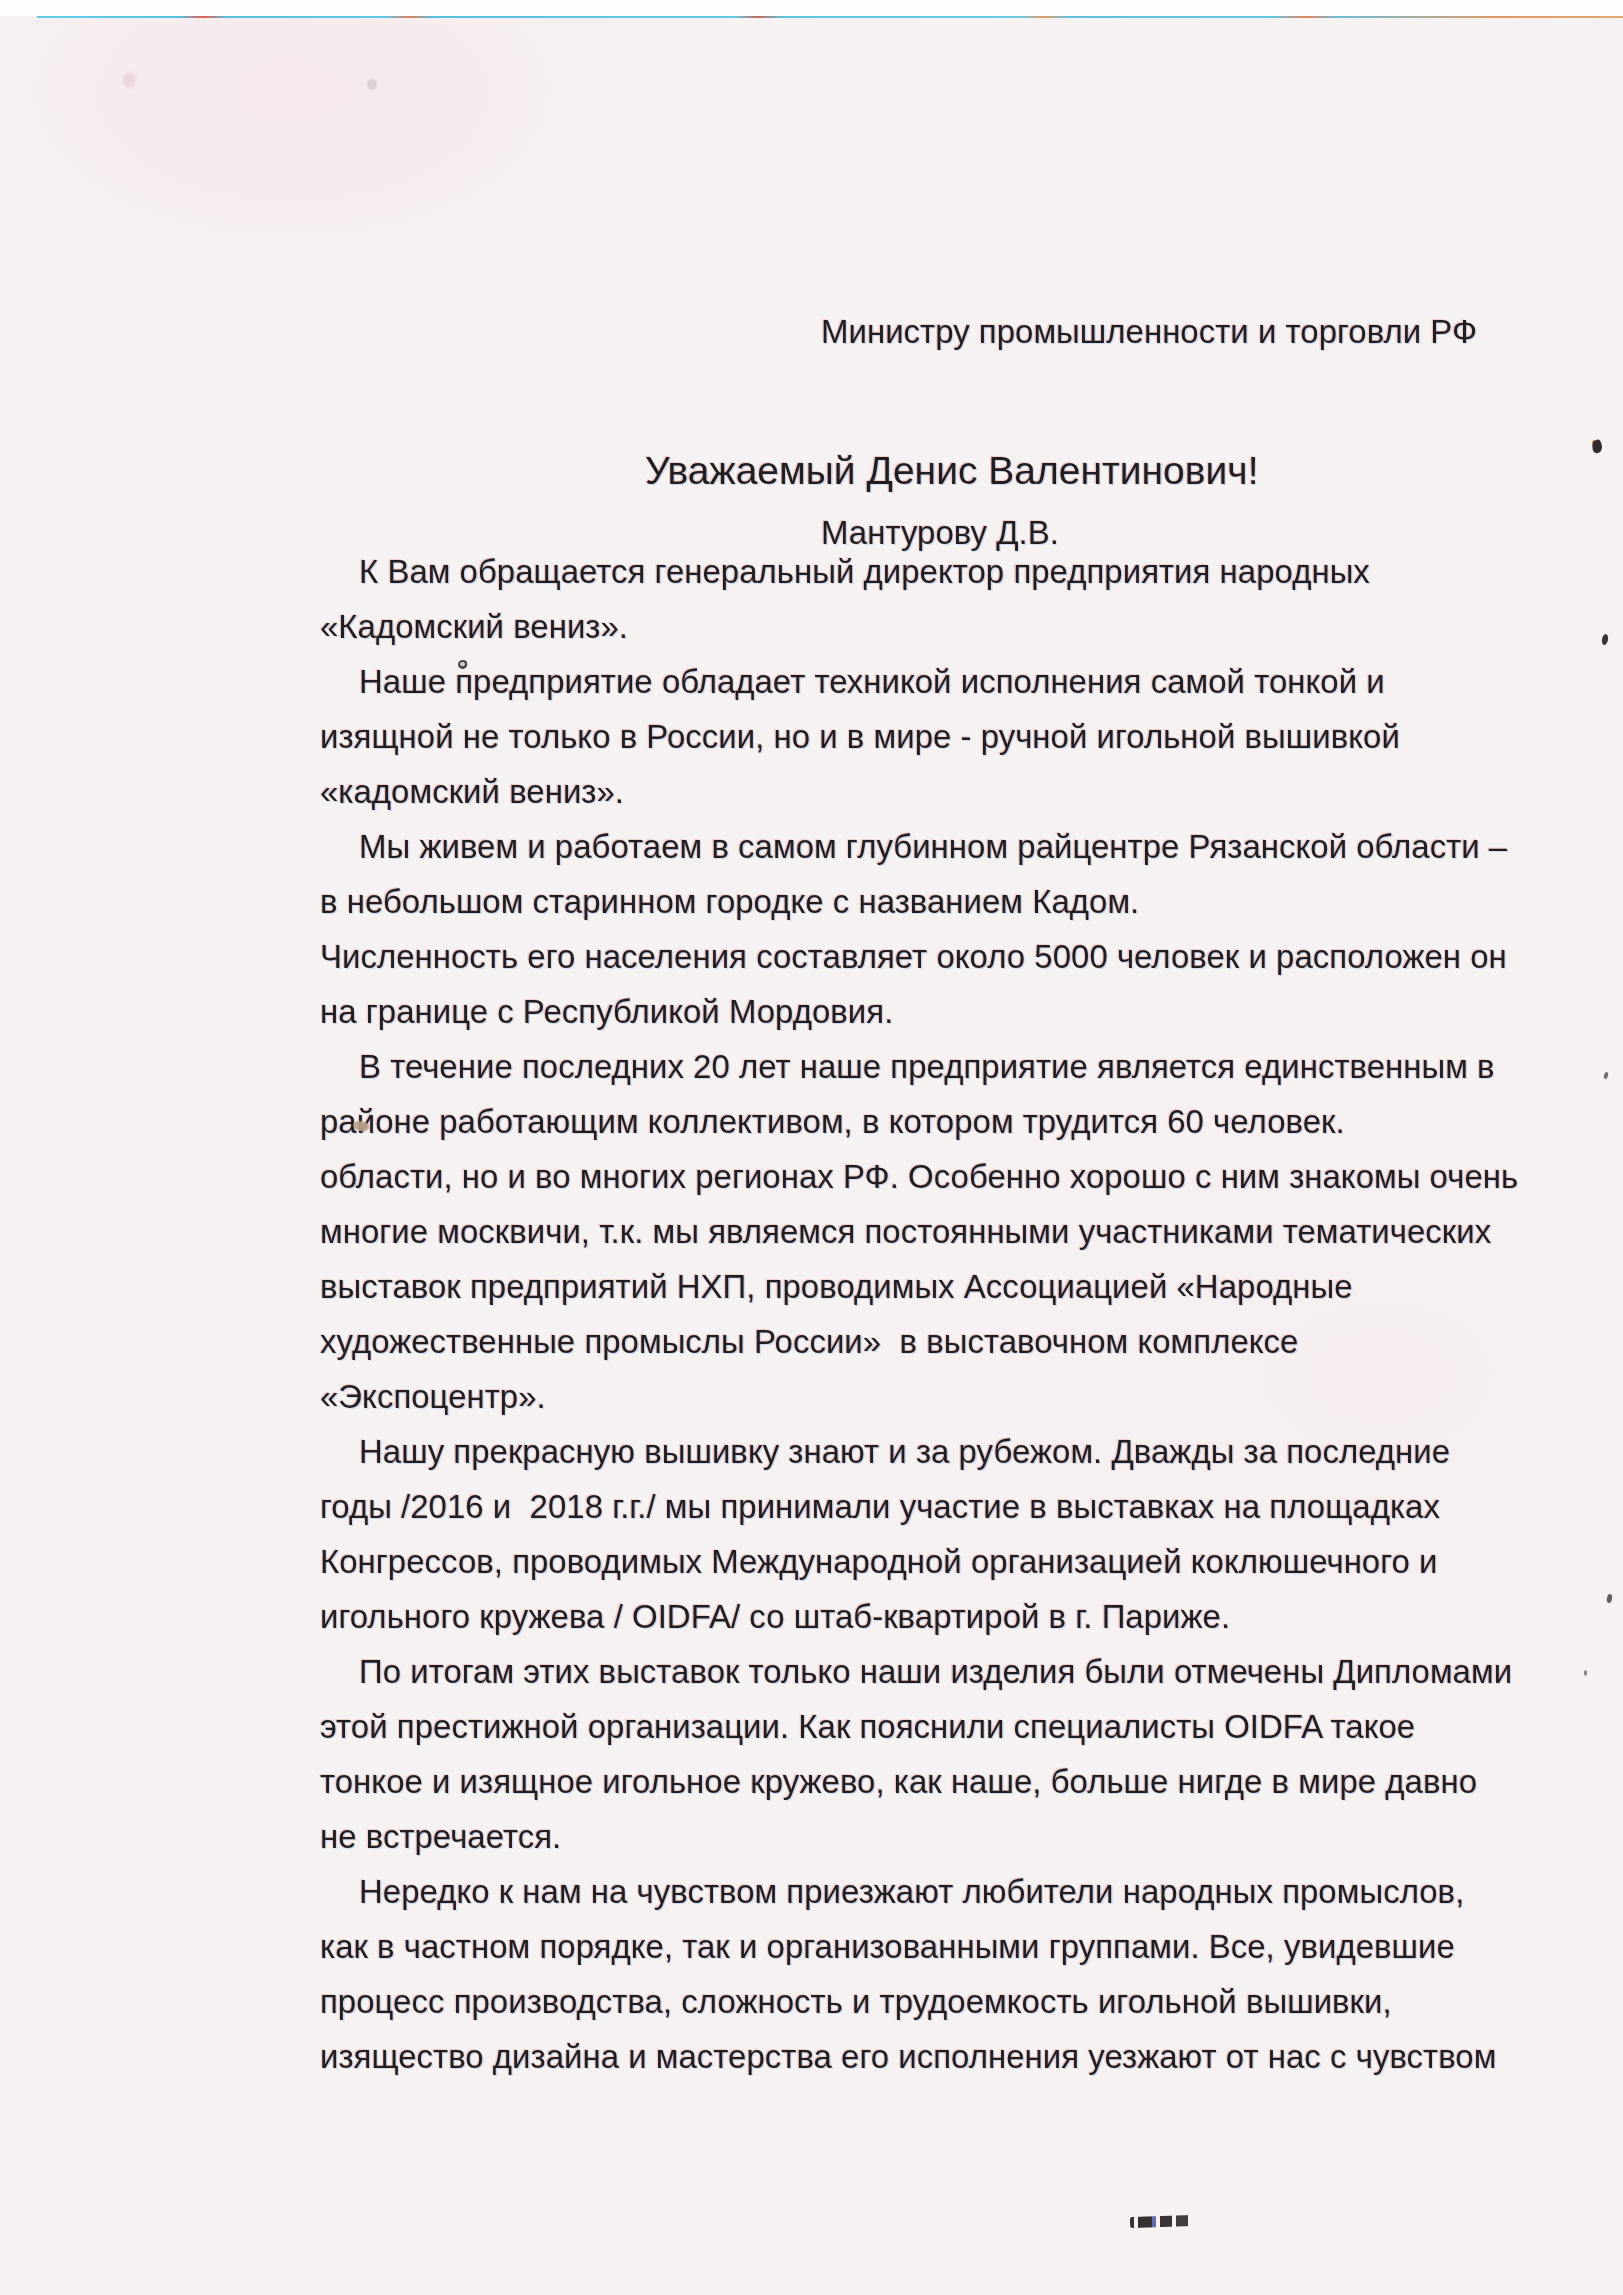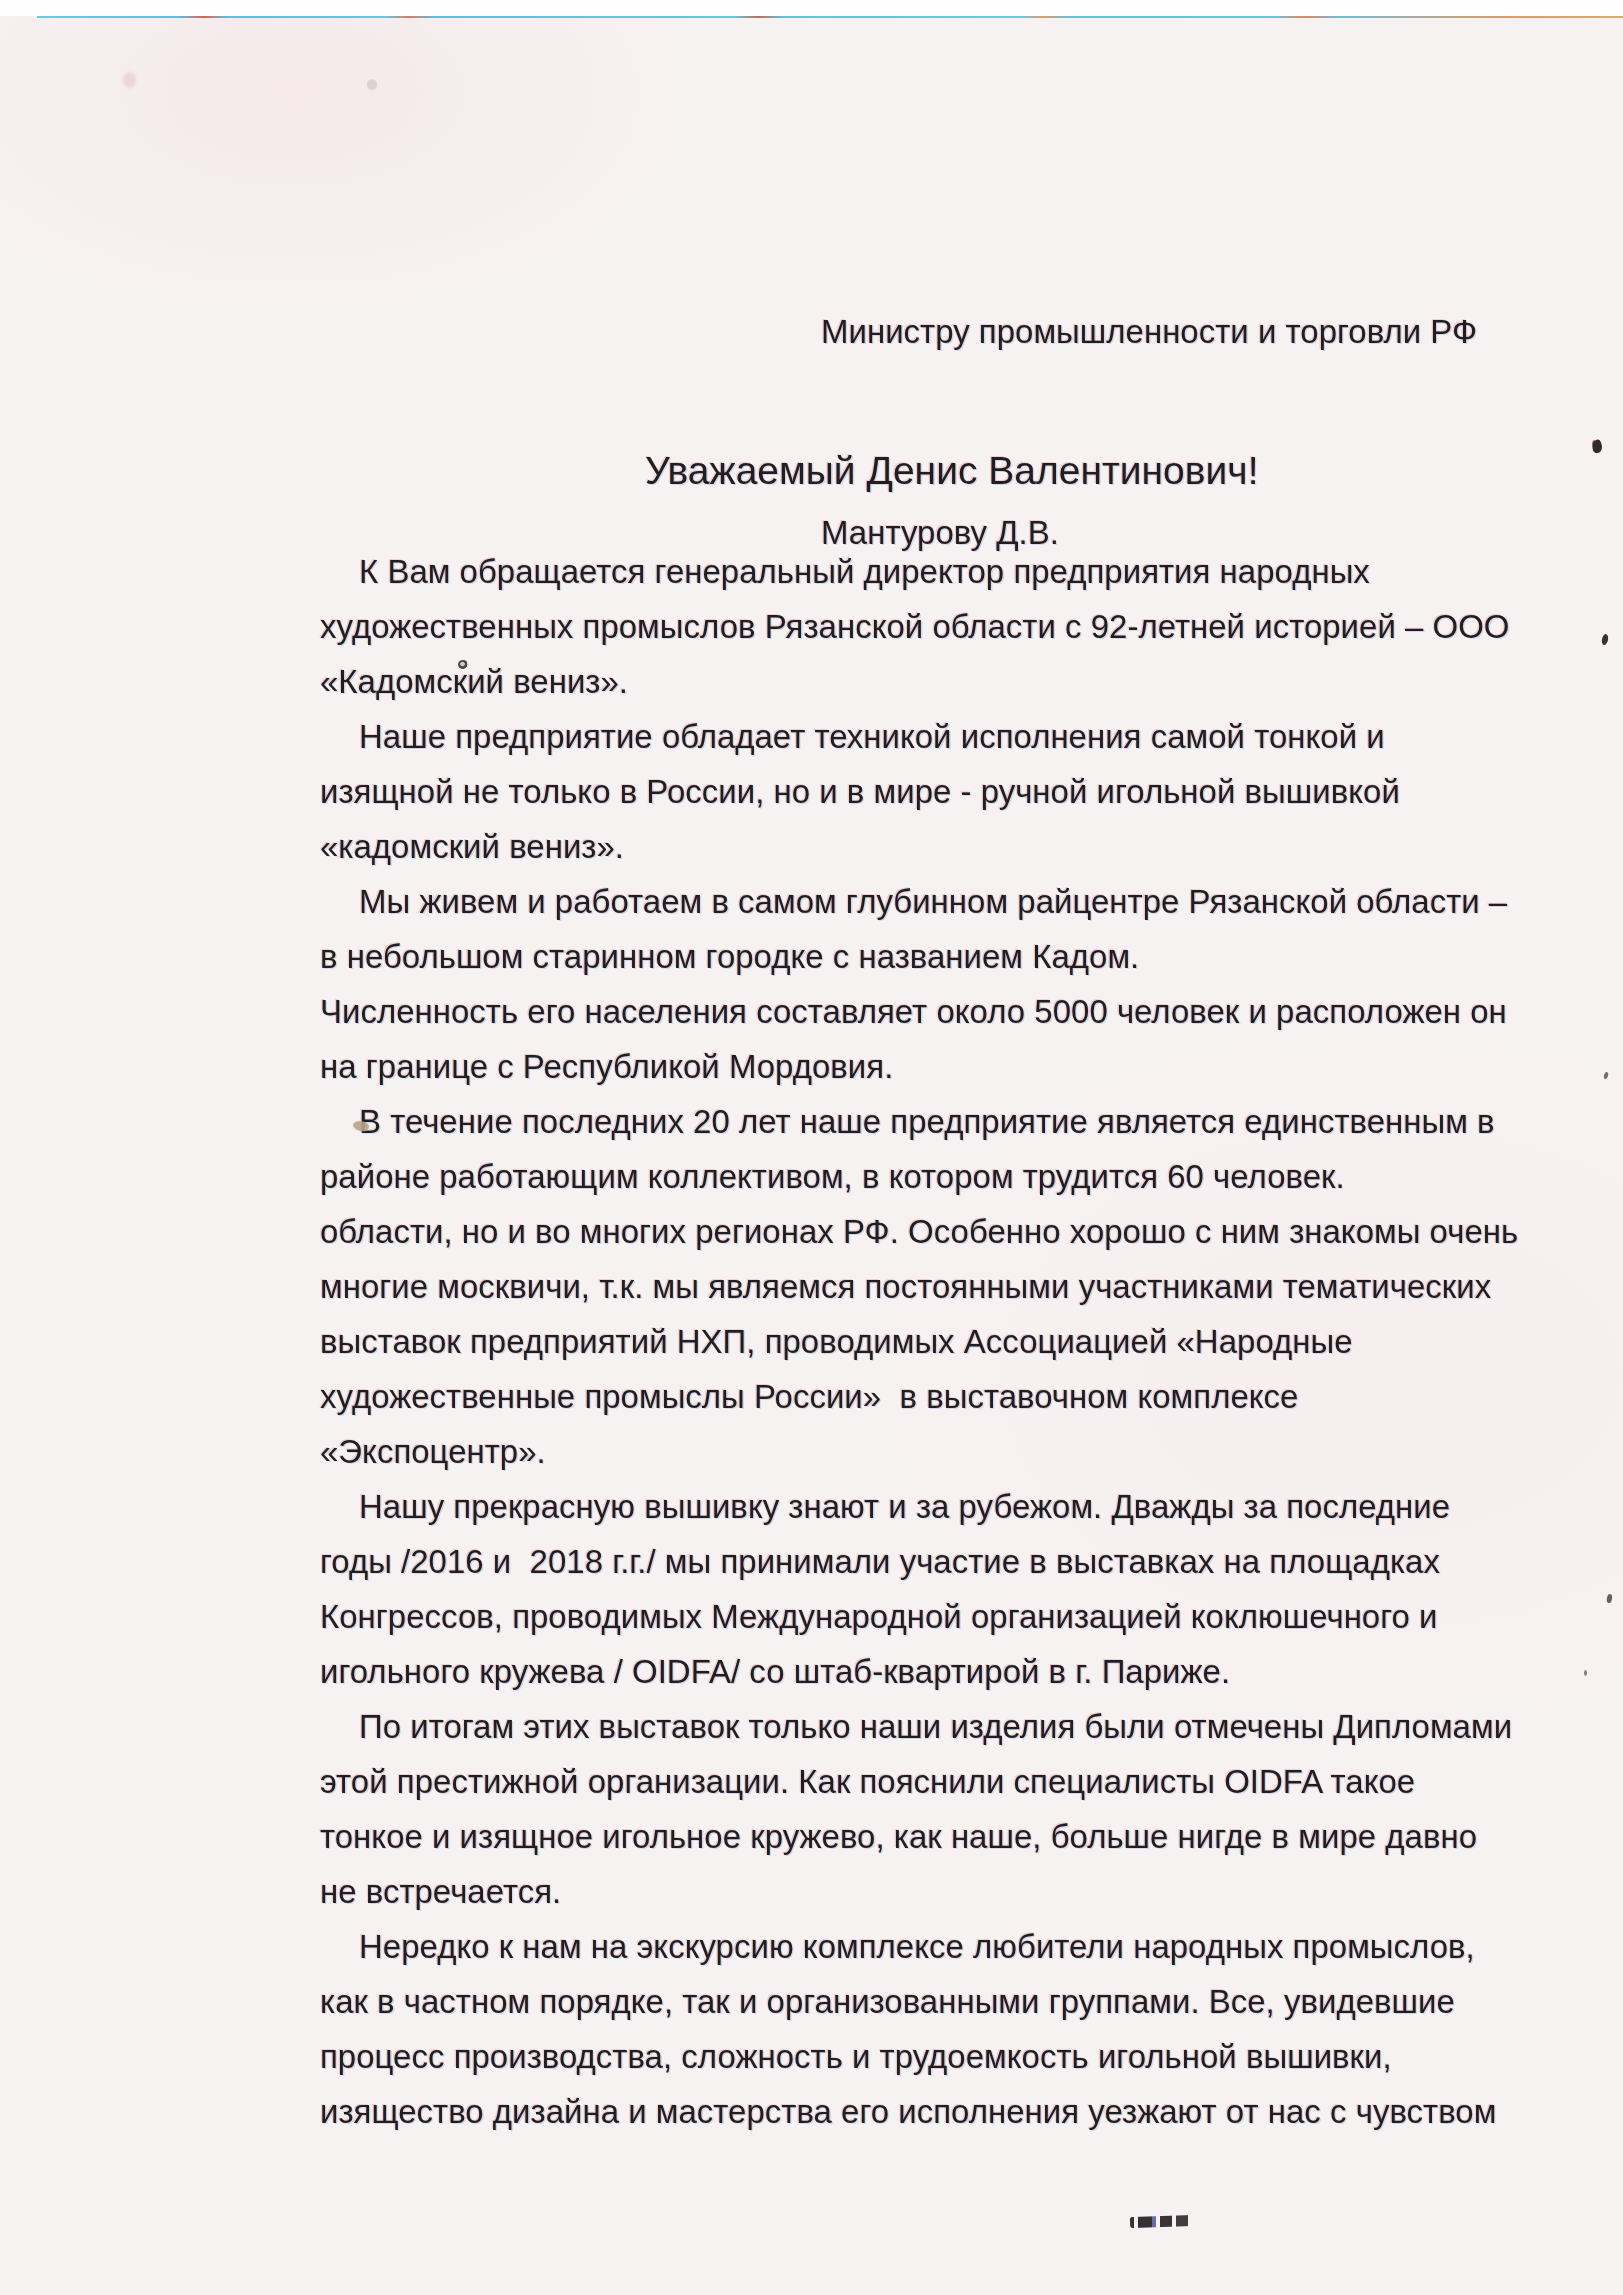--- a/index.html
+++ b/index.html
@@ -129,21 +129,20 @@
 
   <div class="recipient">
     <div>Министру промышленности и торговли РФ</div>
     <div>Мантурову Д.В.</div>
   </div>
 
   <div class="salutation">Уважаемый Денис Валентинович!</div>
 
   <div class="letter-body">
       <div class="body-line indent">К Вам обращается генеральный директор предприятия народных</div>
-      <div class="body-line">художественных промыслов Рязанской области с 92-летней историей – ООО</div>
       <div class="body-line">«Кадомский вениз».</div>
       <div class="body-line indent">Наше предприятие обладает техникой исполнения самой тонкой и</div>
       <div class="body-line">изящной не только в России, но и в мире - ручной игольной вышивкой</div>
       <div class="body-line">«кадомский вениз».</div>
       <div class="body-line indent">Мы живем и работаем в самом глубинном райцентре Рязанской области –</div>
       <div class="body-line">в небольшом старинном городке с названием Кадом.</div>
       <div class="body-line">Численность его населения составляет около 5000 человек и расположен он</div>
       <div class="body-line">на границе с Республикой Мордовия.</div>
       <div class="body-line indent">В течение последних 20 лет наше предприятие является единственным в</div>
       <div class="body-line">районе работающим коллективом, в котором трудится 60 человек.</div>
@@ -153,21 +152,21 @@
       <div class="body-line">художественные промыслы России»  в выставочном комплексе</div>
       <div class="body-line">«Экспоцентр».</div>
       <div class="body-line indent">Нашу прекрасную вышивку знают и за рубежом. Дважды за последние</div>
       <div class="body-line">годы /2016 и  2018 г.г./ мы принимали участие в выставках на площадках</div>
       <div class="body-line">Конгрессов, проводимых Международной организацией коклюшечного и</div>
       <div class="body-line">игольного кружева / OIDFA/ со штаб-квартирой в г. Париже.</div>
       <div class="body-line indent">По итогам этих выставок только наши изделия были отмечены Дипломами</div>
       <div class="body-line">этой престижной организации. Как пояснили специалисты OIDFA такое</div>
       <div class="body-line">тонкое и изящное игольное кружево, как наше, больше нигде в мире давно</div>
       <div class="body-line">не встречается.</div>
-      <div class="body-line indent">Нередко к нам на экскурсию комплексе любители народных промыслов,</div>
+      <div class="body-line indent">Нередко к нам на чувством приезжают любители народных промыслов,</div>
       <div class="body-line">как в частном порядке, так и организованными группами. Все, увидевшие</div>
       <div class="body-line">процесс производства, сложность и трудоемкость игольной вышивки,</div>
       <div class="body-line">изящество дизайна и мастерства его исполнения уезжают от нас с чувством</div>
     </div>
 
   <div class="speck speck-ring"></div>
   <div class="speck speck-tan"></div>
   <div class="speck speck-comma-1"></div>
   <div class="speck speck-comma-2"></div>
   <div class="speck speck-tiny-1"></div>

